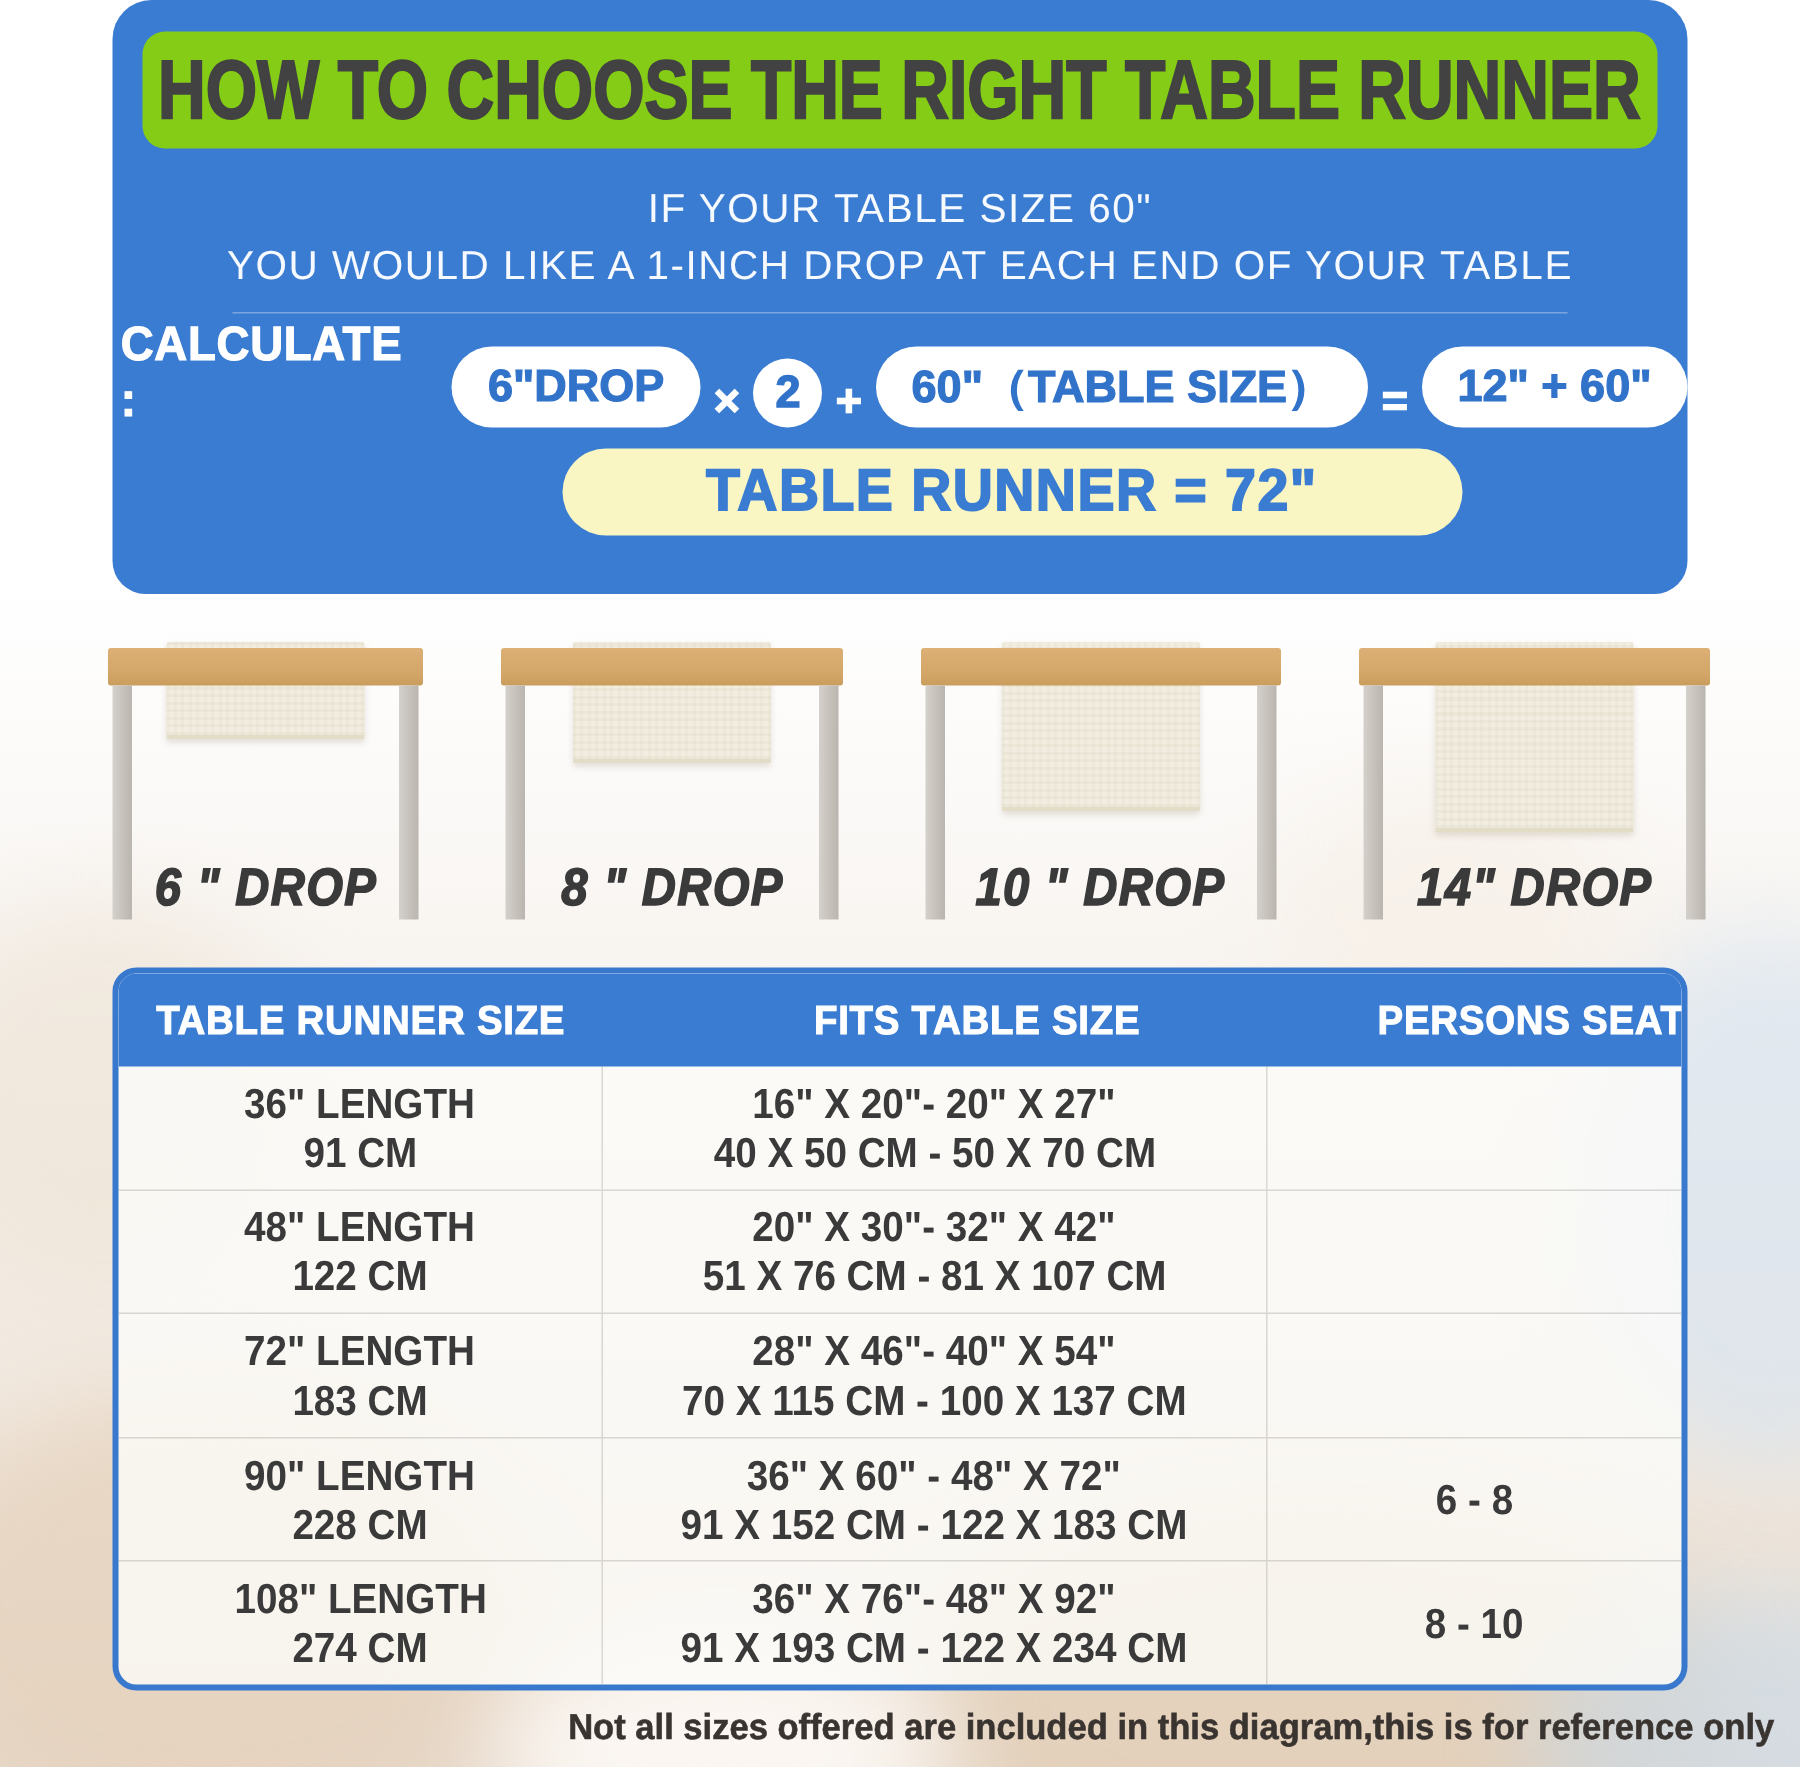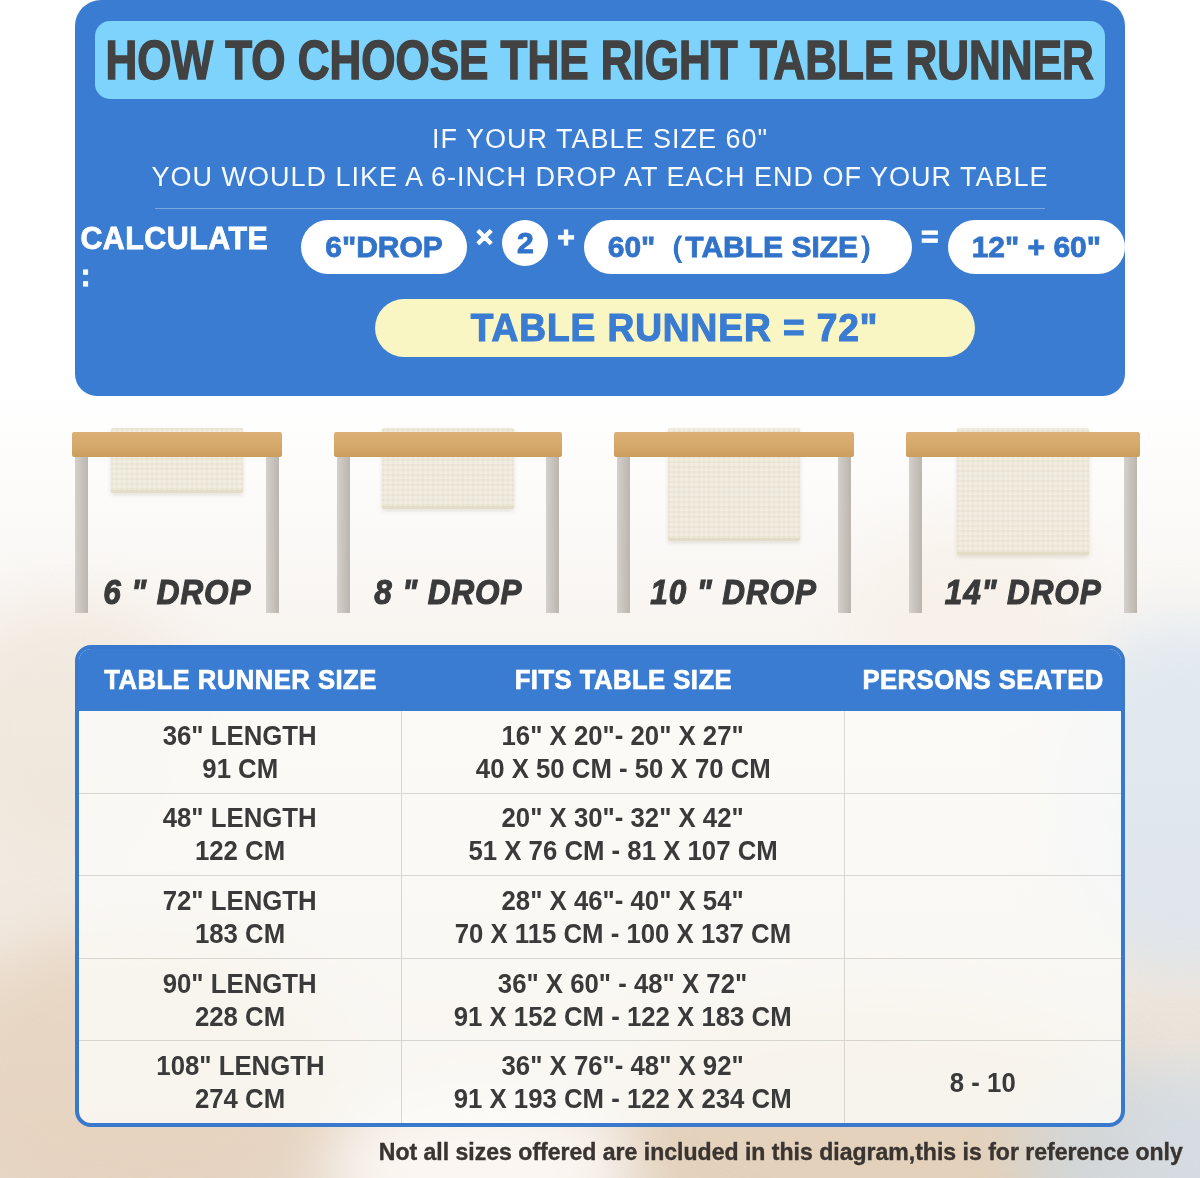--- a/index.html
+++ b/index.html
@@ -13,30 +13,30 @@
   .blob.b2{left:620px;top:1000px;width:520px;height:260px;background:rgba(222,198,168,.5);}
   .blob.b3{left:1050px;top:620px;width:260px;height:360px;background:rgba(213,228,241,.65);}
   .blob.b4{left:1020px;top:1060px;width:300px;height:200px;background:rgba(196,218,238,.55);}
   .blob.b5{left:-60px;top:600px;width:260px;height:260px;background:rgba(236,225,212,.55);}
   .blob.b6{left:330px;top:1090px;width:300px;height:160px;background:rgba(255,253,250,.8);}
   .blob.b7{left:850px;top:520px;width:240px;height:180px;background:rgba(247,240,231,.7);}
 
   
   .hero{position:absolute;left:75px;top:0;width:1050px;height:396px;z-index:2;
         background:#3A7CD2;border-radius:26px 26px 22px 22px;}
-  .title-banner{position:absolute;left:20px;top:21px;width:1010px;height:78px;background:#7dd3fc;
+  .title-banner{position:absolute;left:20px;top:21px;width:1010px;height:78px;background:#84cc16;
         border-radius:15px;display:flex;align-items:center;justify-content:center;}
   .title-banner span{font-size:50px;font-weight:bold;color:#424242;-webkit-text-stroke:1.4px #424242;
         letter-spacing:0px;white-space:nowrap;transform:scale(.88,1.1);}
   .sub{position:absolute;left:0;width:100%;text-align:center;color:#f6faff;font-weight:normal;
         font-size:27px;letter-spacing:1px;white-space:nowrap;}
   .sub1{top:124px;}
   .sub2{top:162px;}
   .hero-divider{position:absolute;left:80px;right:80px;top:208px;height:1px;background:rgba(255,255,255,.32);}
-  .calc-row{position:absolute;left:0;top:220px;width:100%;height:54px;display:flex;align-items:flex-start;
+  .calc-row{position:absolute;left:0;top:231px;width:100%;height:54px;display:flex;align-items:flex-end;
         justify-content:center;gap:9px;}
   .calc-label{color:#ffffff;font-weight:bold;font-size:32px;-webkit-text-stroke:.8px #fff;letter-spacing:.5px;transform:scaleX(.95);}
   .pill{background:#ffffff;border-radius:27px;height:54px;display:flex;align-items:center;justify-content:center;
         padding:0 24px;color:#3273CA;font-weight:bold;font-size:30px;-webkit-text-stroke:.8px #3273CA;white-space:nowrap;}
   .op{color:#ffffff;font-weight:bold;font-size:30px;-webkit-text-stroke:1px #fff;}
   .mult-circle{width:46px;height:46px;border-radius:50%;background:#ffffff;display:flex;align-items:center;
         justify-content:center;color:#3273CA;font-weight:bold;font-size:30px;-webkit-text-stroke:1px #3273CA;}
   .result-pill{position:absolute;left:300px;top:299px;width:600px;height:58px;border-radius:29px;background:#FAF6C4;
         display:flex;align-items:center;justify-content:center;}
   .result-pill span{color:#3A7CD2;font-weight:bold;font-size:39px;-webkit-text-stroke:1.2px #3A7CD2;
@@ -60,21 +60,21 @@
         border-bottom:3px solid #E3DCC6;box-shadow:0 2px 4px rgba(120,105,80,.18);}
   .f1 .runner{height:62px;} .f2 .runner{height:78px;} .f3 .runner{height:110px;} .f4 .runner{height:124px;}
   .drop-label{position:absolute;left:0;top:148px;width:100%;text-align:center;}
   .drop-label span{display:inline-block;font-style:italic;font-weight:bold;font-size:35px;color:#3A3A3A;
         -webkit-text-stroke:1.1px #3A3A3A;letter-spacing:1px;transform:scaleX(.9);white-space:nowrap;}
 
   
   .size-card{position:absolute;left:75px;top:645px;width:1050px;height:482px;z-index:2;box-sizing:border-box;
         border:4px solid #3878CD;border-radius:16px;overflow:hidden;background:rgba(253,252,250,.78);}
   .size-header{height:62px;background:#3A7CD2;display:grid;grid-template-columns:31% 42.5% 26.5%;
-        align-items:center;}
+        align-items:center;gap:28px;}
   .size-header div{text-align:center;color:#ffffff;font-weight:bold;font-size:27px;-webkit-text-stroke:.7px #fff;
         letter-spacing:.5px;transform:scaleX(.95);white-space:nowrap;}
   .size-body{display:flex;flex-direction:column;height:412px;}
   .size-row{flex:1;display:grid;grid-template-columns:31% 42.5% 26.5%;}
   .size-row + .size-row{border-top:1px solid rgba(100,96,92,.22);}
   .cell{display:flex;flex-direction:column;align-items:center;justify-content:center;color:#3A3A3A;
         font-weight:bold;font-size:28px;line-height:33px;}
   .cell span{transform:scaleX(.92);white-space:nowrap;letter-spacing:0px;}
   .cell.c1,.cell.c2{border-right:1px solid rgba(100,96,92,.22);}
 
@@ -96,21 +96,21 @@
     <div class="blob b5"></div>
     <div class="blob b6"></div>
     <div class="blob b7"></div>
   </div>
 
   <div class="hero">
     <div class="title-banner">
       <span>HOW TO CHOOSE THE RIGHT TABLE RUNNER</span>
     </div>
     <div class="sub sub1">IF YOUR TABLE SIZE 60"</div>
-    <div class="sub sub2">YOU WOULD LIKE A 6-INCH DROP AT EACH END OF YOUR TABLE</div>
+    <div class="sub sub2">YOU WOULD LIKE A 1-INCH DROP AT EACH END OF YOUR TABLE</div>
     <div class="hero-divider"></div>
 
     <div class="calc-row">
       <span class="calc-label">CALCULATE :</span>
       <span class="pill">6"DROP</span>
       <span class="op">×</span>
       <span class="mult-circle">2</span>
       <span class="op">+</span>
       <span class="pill">60"（TABLE SIZE）</span>
       <span class="op">=</span>
@@ -201,20 +201,23 @@
 
       <div class="size-row">
         <div class="cell c1">
             <span>90" LENGTH</span>
             <span>228 CM</span>
           </div>
         <div class="cell c2">
             <span>36" X 60" - 48" X 72"</span>
             <span>91 X 152 CM - 122 X 183 CM</span>
           </div>
+        <div class="cell c3">
+            <span>6 - 8</span>
+          </div>
       </div>
 
       <div class="size-row">
         <div class="cell c1">
             <span>108" LENGTH</span>
             <span>274 CM</span>
           </div>
         <div class="cell c2">
             <span>36" X 76"- 48" X 92"</span>
             <span>91 X 193 CM - 122 X 234 CM</span>

